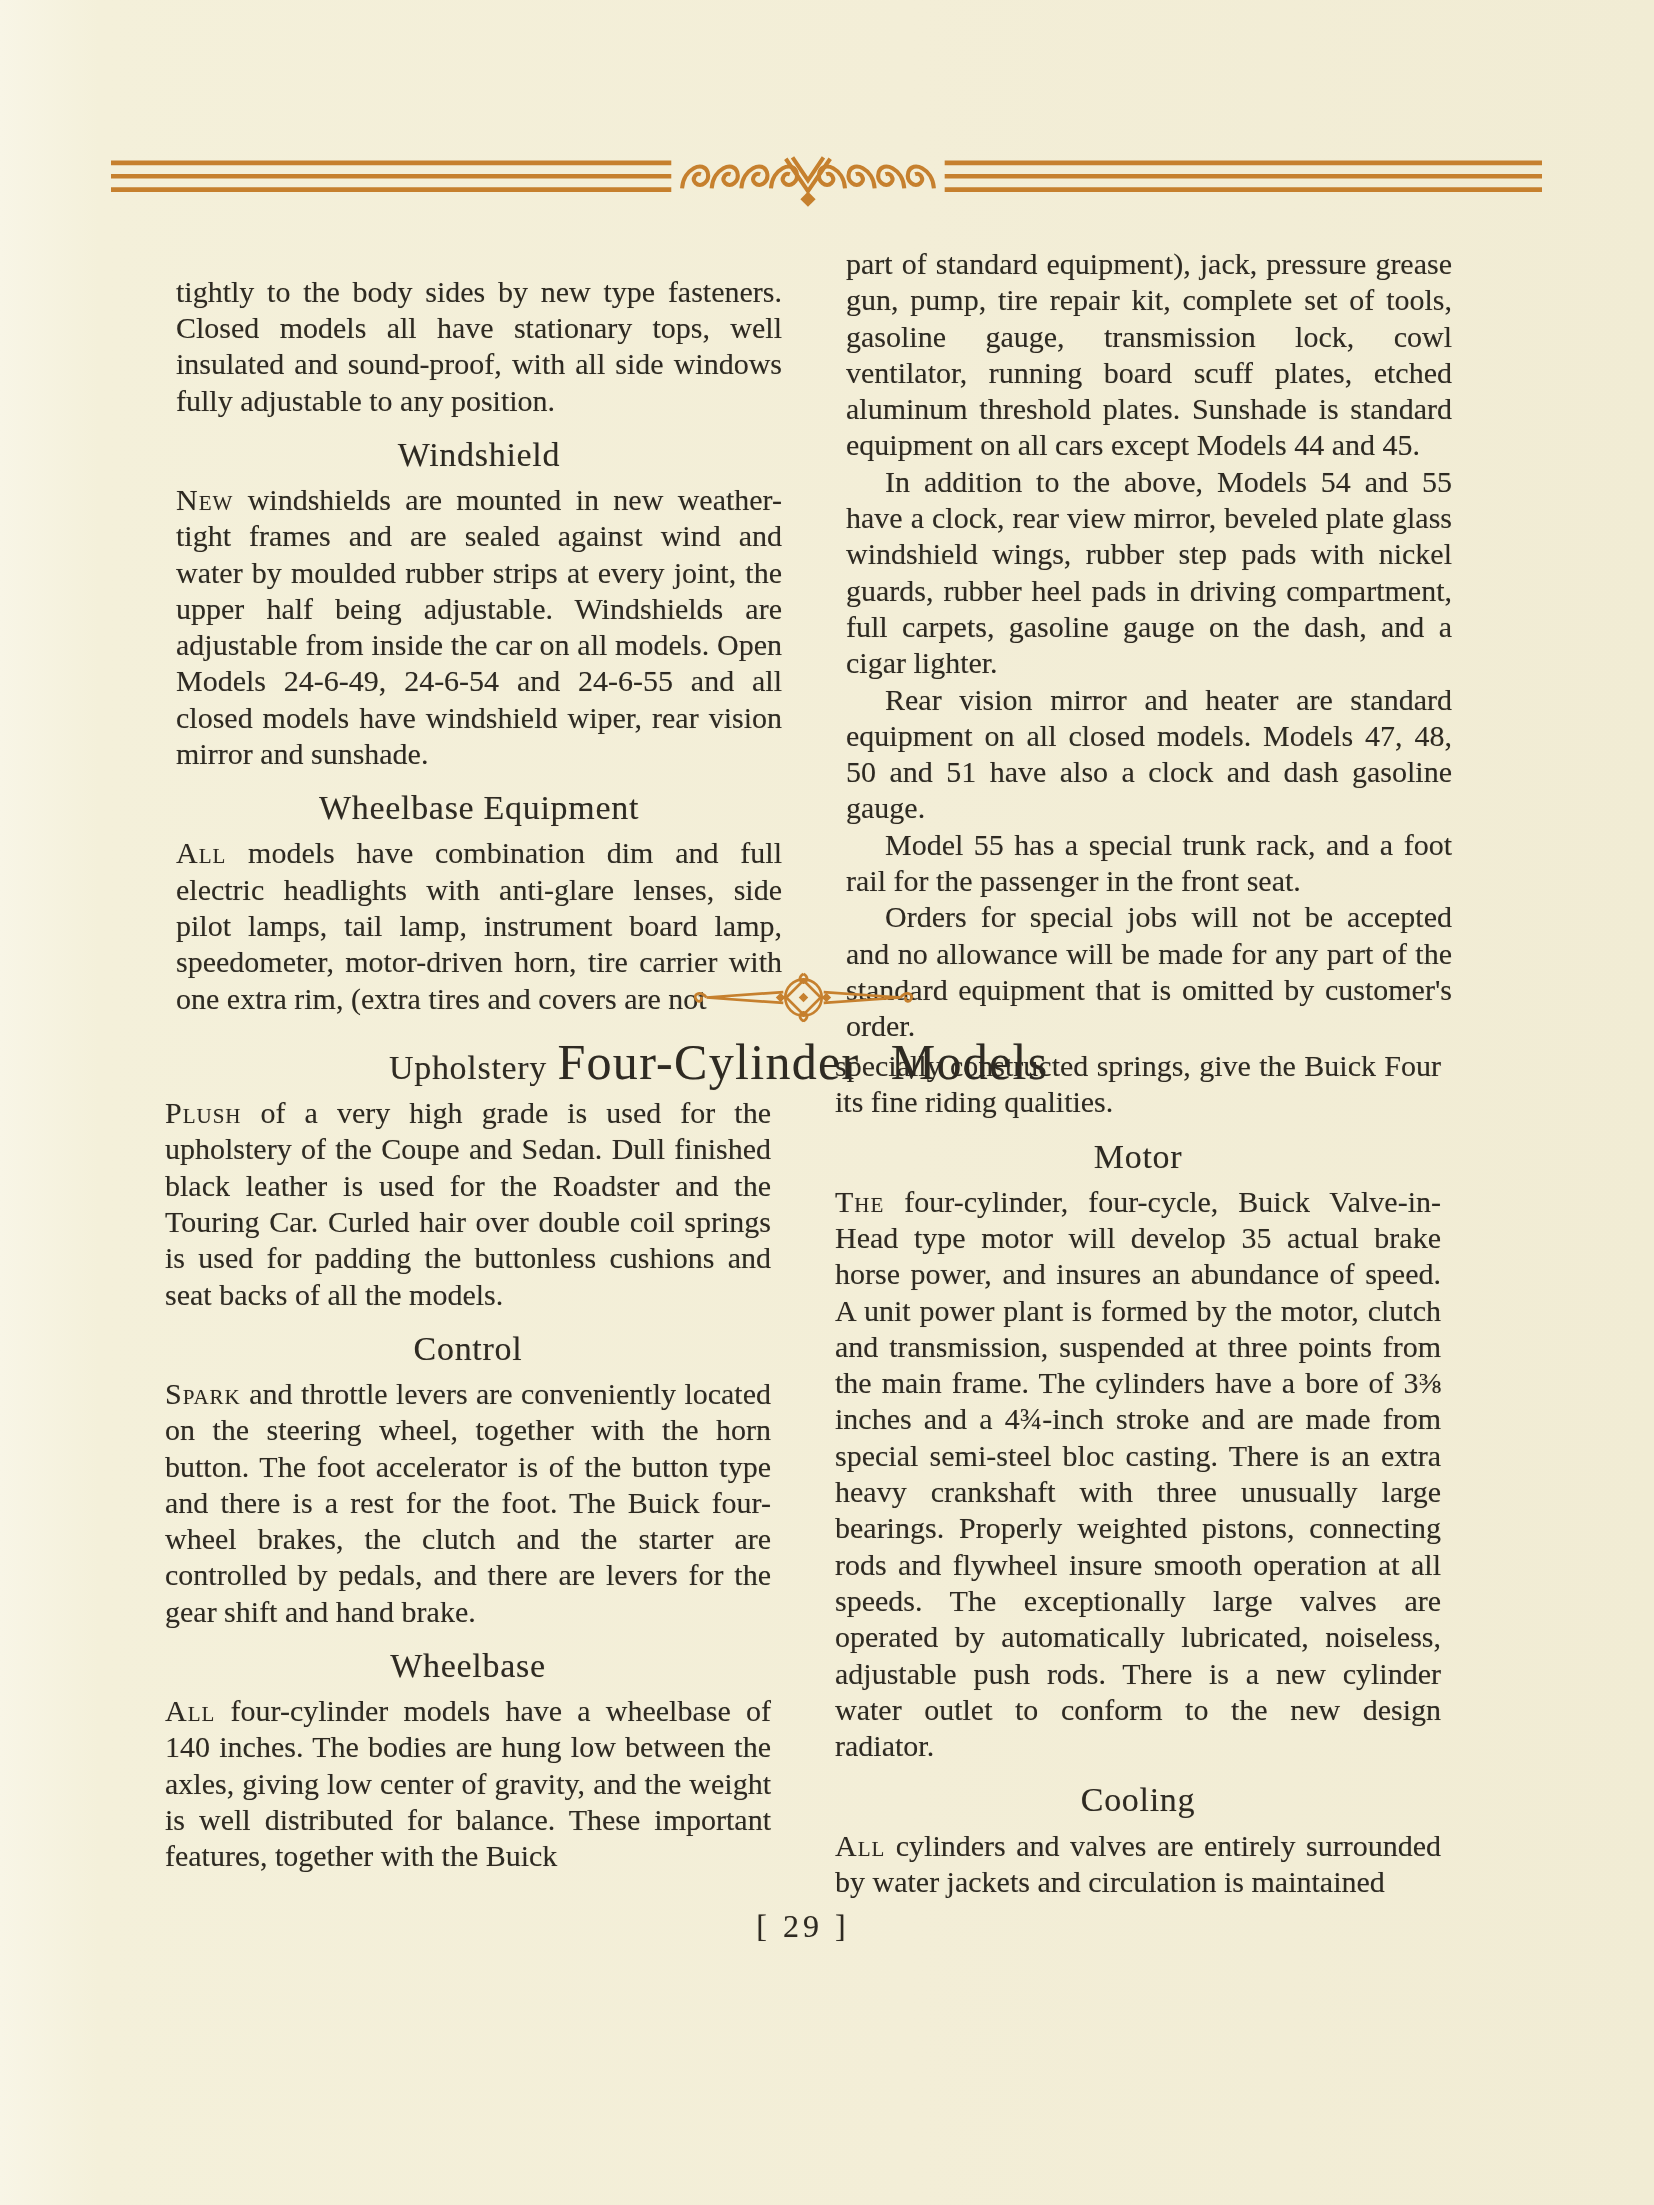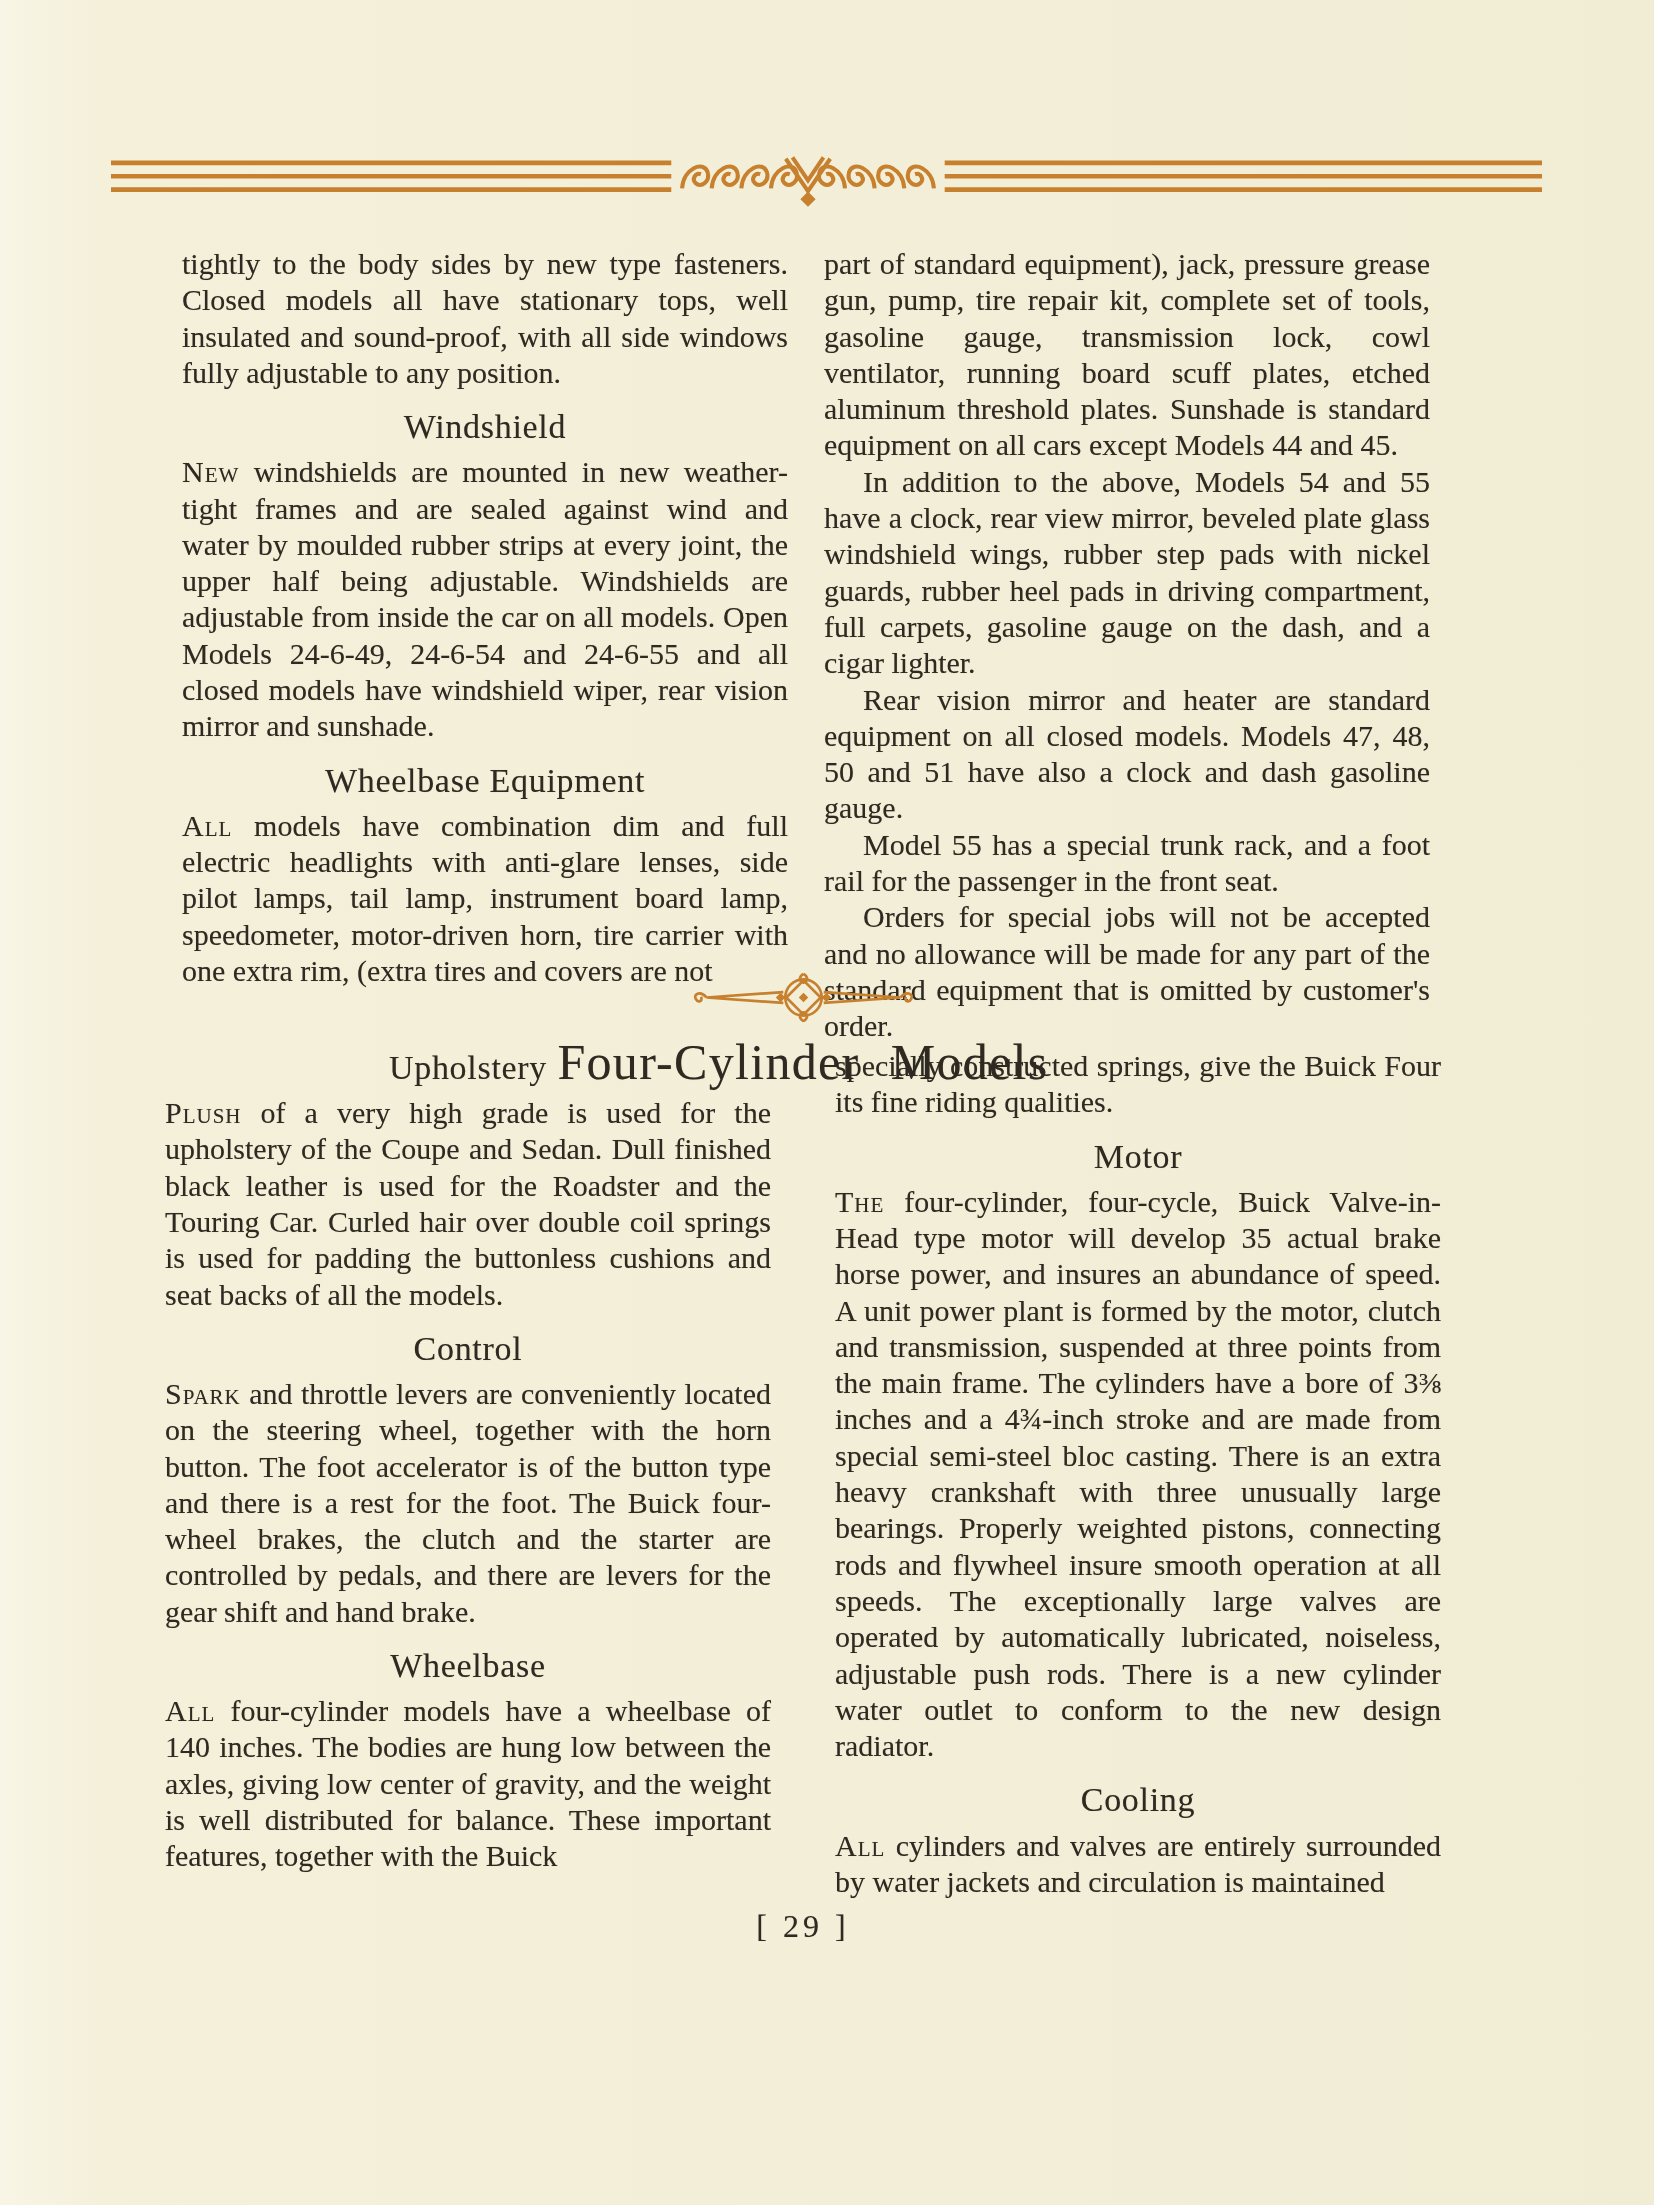--- a/index.html
+++ b/index.html
@@ -5,21 +5,21 @@
   html,body{margin:0;padding:0;background:#e8e4cf;}
   .page{
     position:relative;
     width:1654px;height:2205px;
     background:linear-gradient(90deg,#f8f5e6 0%,#f4f0da 6%,#f3eed7 55%,#f1ecd4 100%);
     font-family:"Liberation Serif","DejaVu Serif",serif;
     color:#2e2a22;
     overflow:hidden;
   }
   .header-rule{position:absolute;top:152px;left:111px;width:1431px;height:64px;}
-  .content-top{position:absolute;top:246px;left:182px;width:1276px;display:flex;gap:36px;}
+  .content-top{position:absolute;top:246px;left:176px;width:1276px;display:flex;gap:64px;align-items:center;}
   .content-bottom{position:absolute;top:1048px;left:165px;width:1276px;display:flex;gap:64px;}
   .col{width:606px;}
   p.body-para{
     margin:0;
     font-size:30px;line-height:1.21;
     text-align:justify;
     text-shadow:0 0 0.7px rgba(52,46,36,0.35);
   }
   p.indent{text-indent:39px;}
   .lead{font-variant:small-caps;letter-spacing:1px;}

